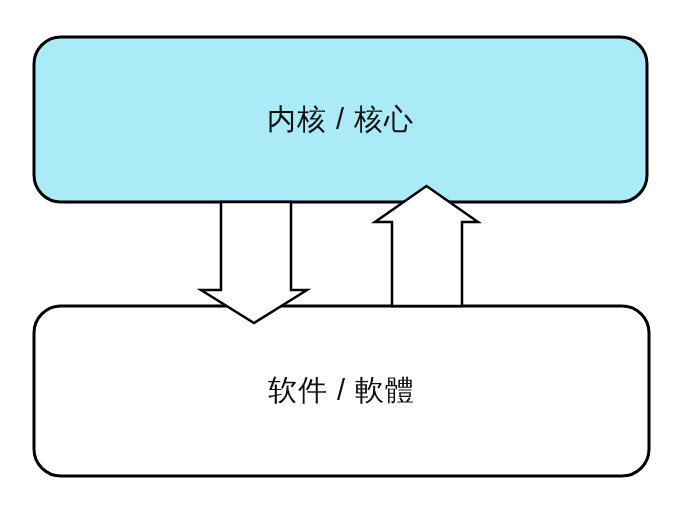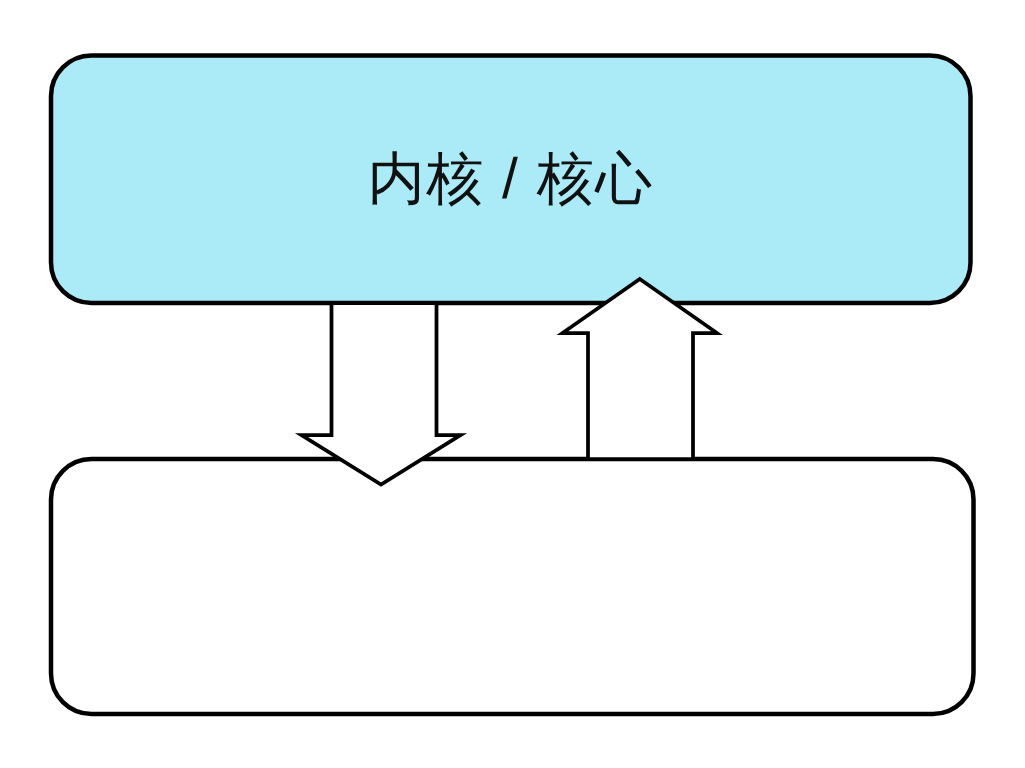--- a/index.html
+++ b/index.html
@@ -30,21 +30,21 @@
   .diagram-svg path {
     stroke: #000000;
     stroke-width: 2.5;
     stroke-linejoin: miter;
   }
   .box-label {
     position: absolute;
     display: flex;
     align-items: center;
     justify-content: center;
-    font-size: 38px;
+    font-size: 29px;
     font-weight: 400;
     color: #111111;
     letter-spacing: 1px;
     pointer-events: none;
     white-space: nowrap;
   }
   .box-label.top {
     left: 34px;
     top: 37px;
     width: 613px;
@@ -68,14 +68,15 @@
 
     <rect x="34" y="306" width="615" height="170" rx="27" ry="27" fill="#FFFFFF"></rect>
 
     <path d="M 221,202 L 291,202 L 291,290 L 307,290 L 254,323 L 201,290 L 221,290 Z" fill="#FFFFFF"></path>
 
     <path d="M 426.5,186 L 478,222 L 462,222 L 462,306 L 392,306 L 392,222 L 375,222 Z" fill="#FFFFFF"></path>
   </svg>
 
   <div class="box-label top">内核 / 核心</div>
 
+  <div class="box-label bottom">软件 / 軟體</div>
 
 </div>
 
 </body></html>

